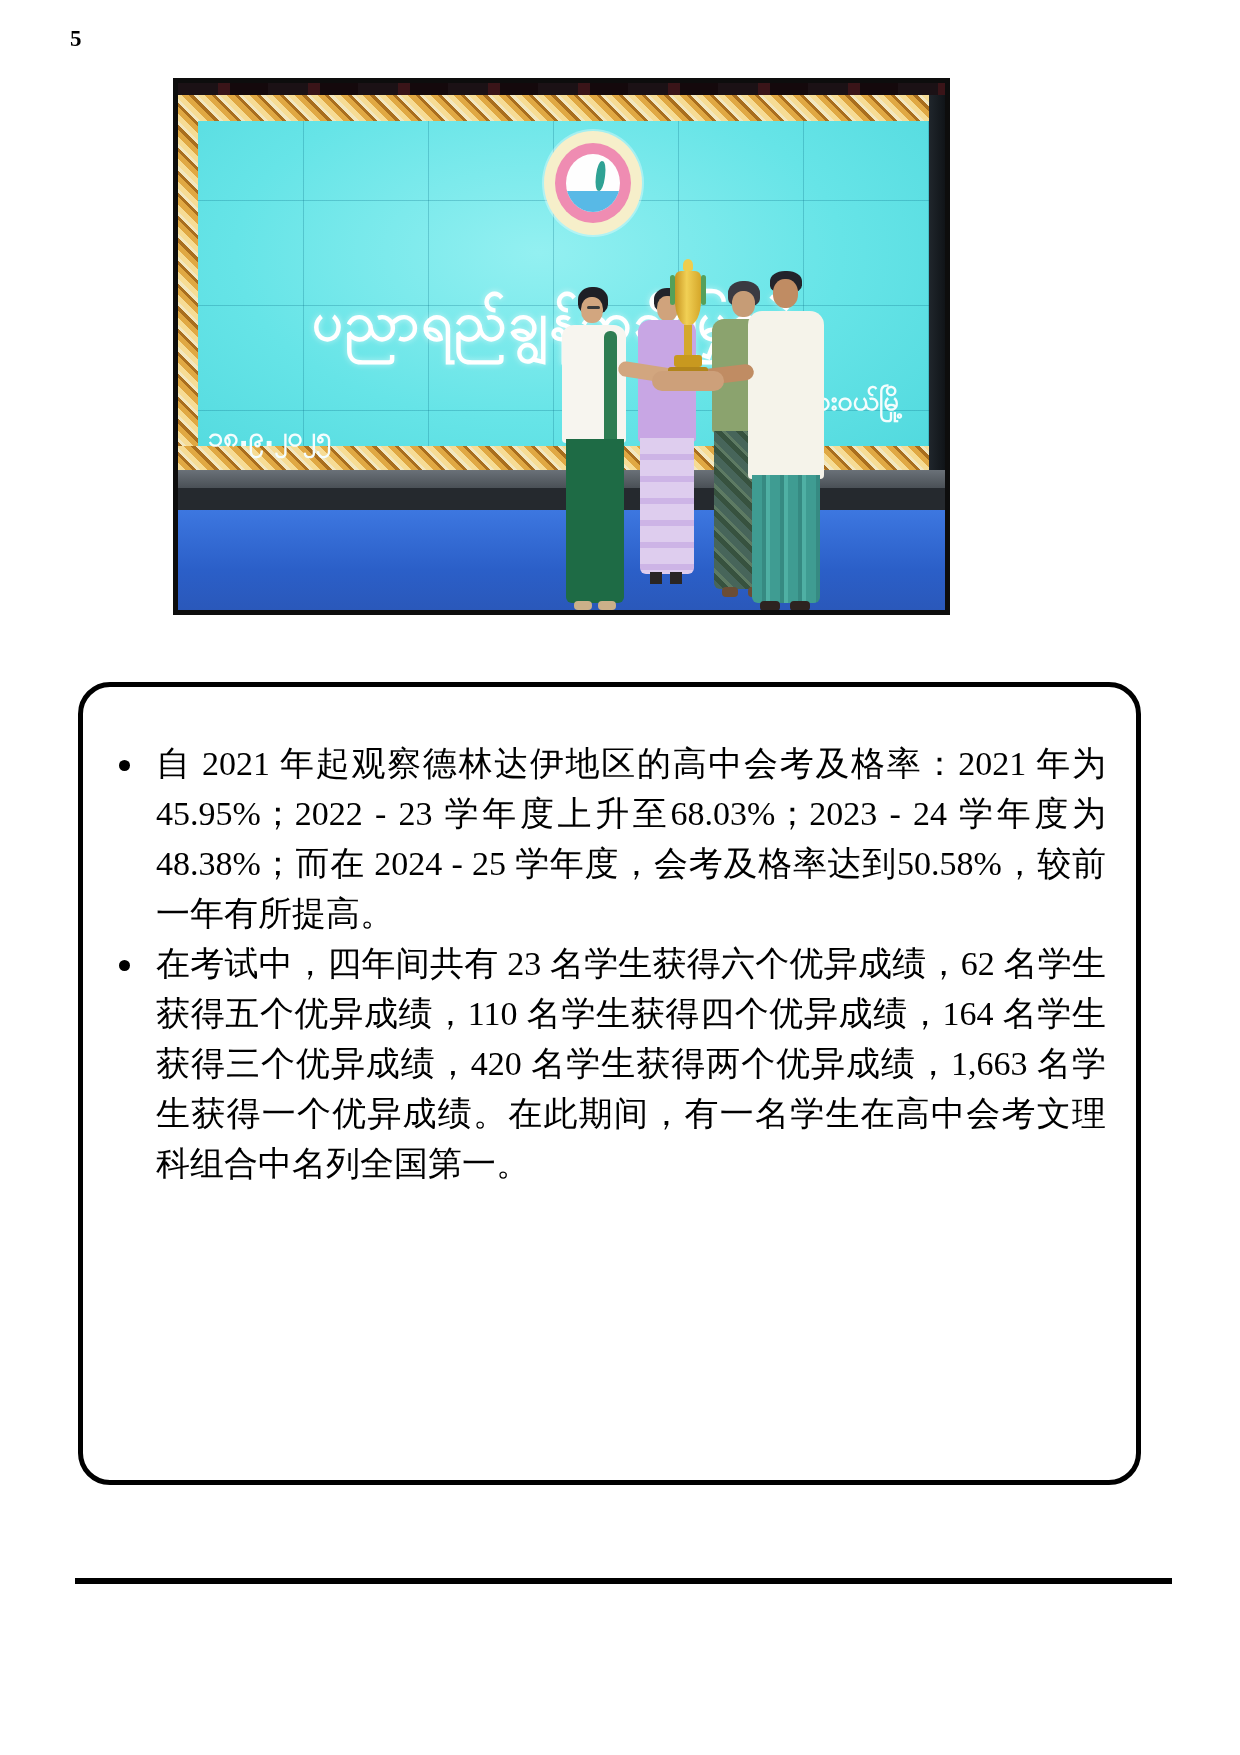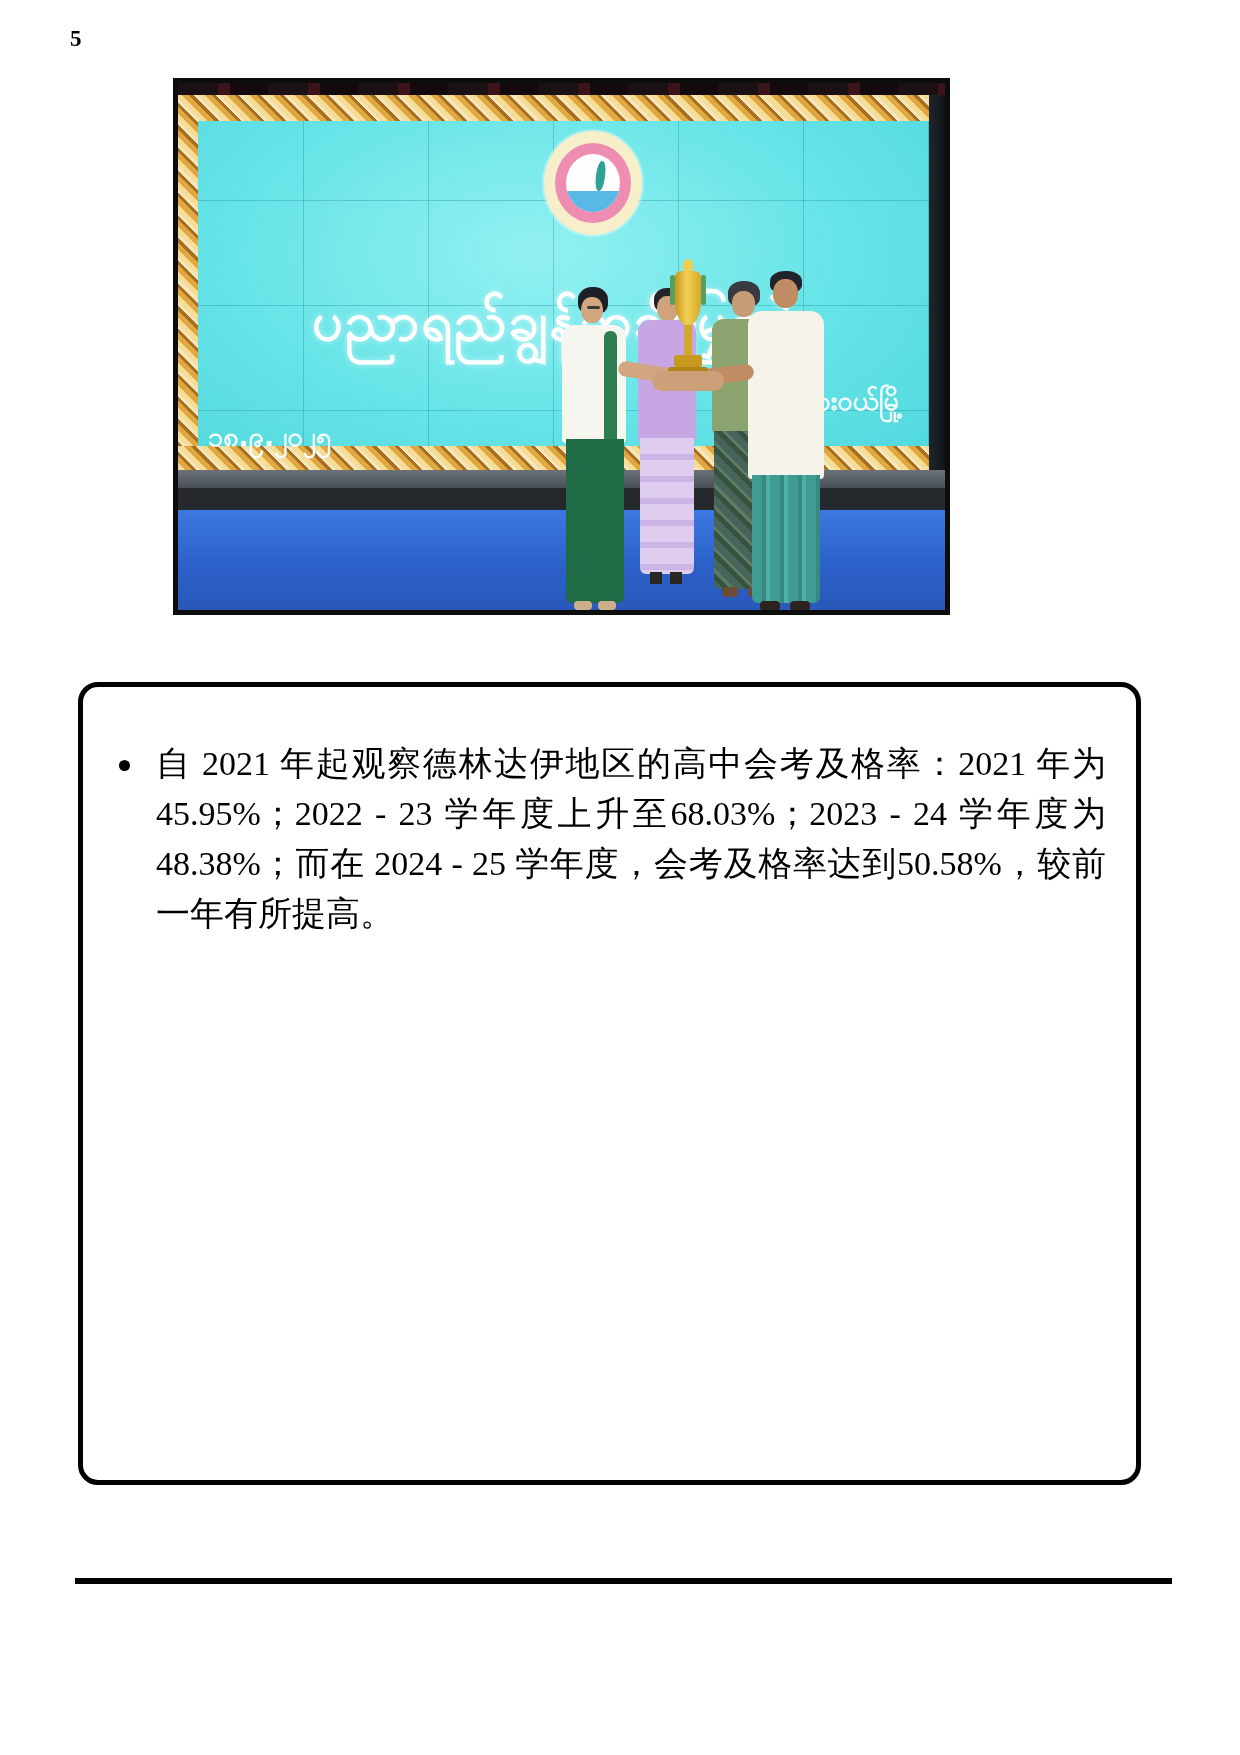--- a/index.html
+++ b/index.html
@@ -88,21 +88,21 @@
   .people { left:0; top:0; width:767px; height:527px; }
   .people div { position:absolute; }
   .hair { background:#23242b; border-radius:46% 46% 35% 35%; }
   .face { background:#d0a37c; border-radius:46%; }
   .skin { background:#c99a74; border-radius:8px; }
 
   
   .content-box {
     position:absolute; left:78px; top:682px;
     width:1063px; height:803px; box-sizing:border-box;
-    border:5px solid #000; border-radius:20px;
+    border:5px solid #000; border-radius:32px;
     padding:52px 30px 0 30px;
   }
   .bullet-row { display:flex; }
   .bullet-dot {
     flex:0 0 11px; width:11px; height:11px; border-radius:50%;
     background:#000; margin:21px 26px 0 6px;
   }
   .bullet-text {
     margin:0; flex:1;
     font-size:34px; line-height:50px; color:#000;
@@ -197,16 +197,20 @@
     <div class="skin" style="left:474px;top:288px;width:72px;height:20px;border-radius:10px;background:#cda07a;"></div>
   </div>
 </div>
 
 <div class="content-box">
   <div>
     <div class="bullet-row">
       <span class="bullet-dot"></span>
       <p class="bullet-text">自 2021 年起观察德林达伊地区的高中会考及格率：2021 年为45.95%；2022 - 23 学年度上升至68.03%；2023 - 24 学年度为48.38%；而在 2024 - 25 学年度，会考及格率达到50.58%，较前一年有所提高。</p>
     </div>
+    <div class="bullet-row">
+      <span class="bullet-dot"></span>
+      <p class="bullet-text">在考试中，四年间共有 23 名学生获得六个优异成绩，62 名学生获得五个优异成绩，110 名学生获得四个优异成绩，164 名学生获得三个优异成绩，420 名学生获得两个优异成绩，1,663 名学生获得一个优异成绩。在此期间，有一名学生在高中会考文理科组合中名列全国第一。</p>
+    </div>
   </div>
 </div>
 
 <div class="footer-rule"></div>
 
 </body></html>

